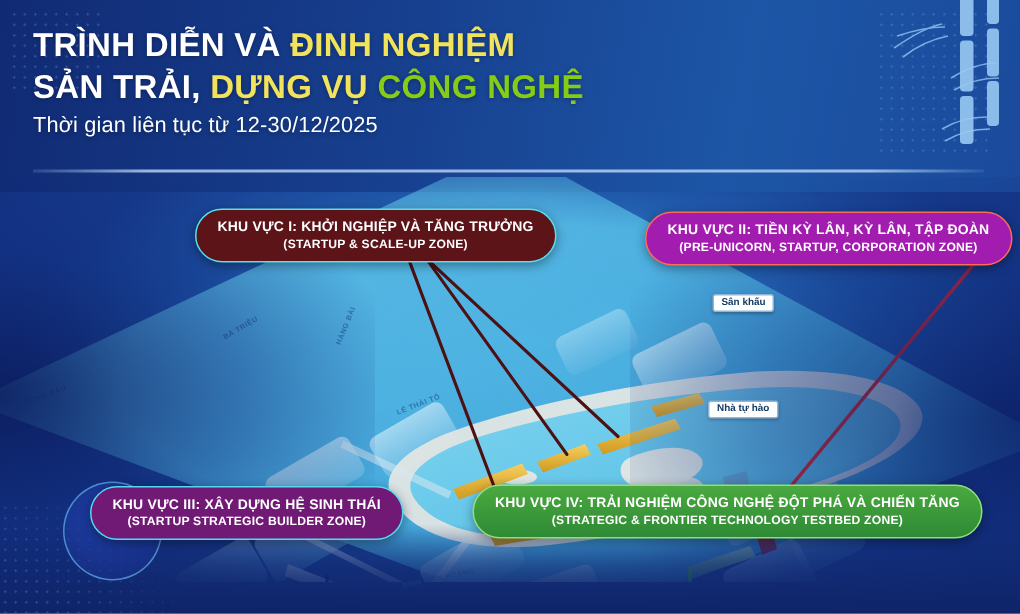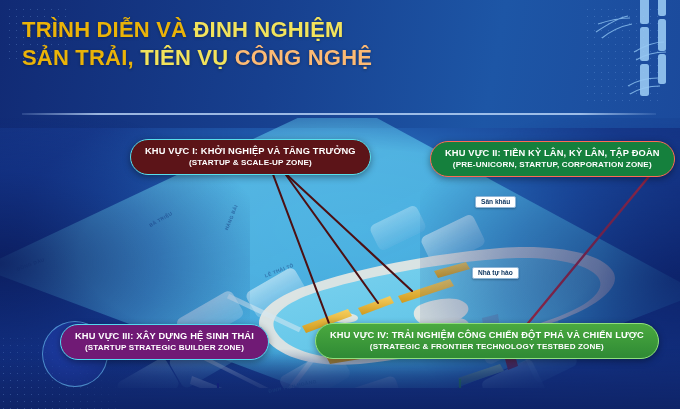--- a/index.html
+++ b/index.html
@@ -67,23 +67,23 @@
     background: radial-gradient(circle at 40% 35%, rgba(40,70,190,.55), rgba(25,45,140,.25));
   }
 
   
   .title-wrap { position:absolute; left:22px; top:16px; }
   .title-line {
     font-size: 22px; font-weight: bold; letter-spacing: .2px;
     line-height: 28px; white-space: nowrap;
     text-shadow: 0 1px 3px rgba(0,0,0,.30);
   }
-  .t-cyan   { color:#eab308; }
+  .t-cyan   { color:#ffffff; }
   .t-yellow { color:#f2e35c; }
-  .t-white  { color:#fdba74; }
+  .t-white  { color:#84cc16; }
   .subtitle {
     margin-top: 4px; font-size: 14.5px; color:#ffffff;
     letter-spacing:.1px; white-space:nowrap;
     text-shadow: 0 1px 3px rgba(0,0,0,.3);
   }
 
   
   .map-stage { position:absolute; left:0; top:118px; width:680px; height:270px; }
   .map-svg { position:absolute; left:0; top:0; width:680px; height:270px; }
 
@@ -94,21 +94,21 @@
     padding: 5px 14px 6px 14px;
     text-align: center;
     color: #fff;
     box-shadow: 0 2px 7px rgba(0,0,0,.38);
     white-space: nowrap;
   }
   .zone .l1 { font-size: 9.3px; font-weight: bold; letter-spacing:.15px; line-height: 12px; }
   .zone .l2 { font-size: 8.1px; font-weight: bold; letter-spacing:.15px; line-height: 11px; }
 
   .zone-1 { left:130px; top:139px; background:#5c1418; border:1.3px solid #58e0ec; }
-  .zone-2 { left:430px; top:141px; background:#15803d; border:1.3px solid #ff6a55; }
+  .zone-2 { left:430px; top:141px; background:#a21caf; border:1.3px solid #ff6a55; }
   .zone-3 { left:60px;  top:324px; background:#701a75; border:1.3px solid #52d9ef; }
   .zone-4 { left:315px; top:323px; background:#3c9c3a; border:1.3px solid #8fe07c;
             background-image: linear-gradient(180deg,#4aa93f 0%, #2f8a35 100%); }
 
   
   .pin {
     position:absolute; background:#ffffff; border:1px solid #8fb6d8;
     border-radius:2px; padding:1px 5px 2px 5px;
     font-size:6.6px; font-weight:bold; color:#123a63; white-space:nowrap;
     box-shadow: 0 1px 2px rgba(0,0,0,.25);
@@ -287,39 +287,40 @@
       <rect x="70" y="-4" width="8" height="26" rx="2.5"></rect>
       <rect x="70" y="25" width="8" height="32" rx="2.5"></rect>
       <rect x="70" y="60" width="8" height="30" rx="2.5"></rect>
     </g>
   </svg>
 
   <div class="header-rule"></div>
 
   <div class="title-wrap">
     <div class="title-line"><span class="t-cyan">TRÌNH DIỄN VÀ </span><span class="t-yellow">ĐINH NGHIỆM</span></div>
-    <div class="title-line"><span class="t-cyan">SẢN TRẢI, </span><span class="t-yellow">TIÊN VỤ </span><span class="t-white">CÔNG NGHỆ</span></div>
+    <div class="title-line"><span class="t-cyan">SẢN TRẢI, </span><span class="t-yellow">DỰNG VỤ </span><span class="t-white">CÔNG NGHỆ</span></div>
+    <div class="subtitle">Thời gian liên tục từ 12-30/12/2025</div>
   </div>
 
   <div class="zone zone-1">
     <div class="l1">KHU VỰC I: KHỞI NGHIỆP VÀ TĂNG TRƯỞNG</div>
     <div class="l2">(STARTUP &amp; SCALE-UP ZONE)</div>
   </div>
 
   <div class="zone zone-2">
     <div class="l1">KHU VỰC II: TIỀN KỲ LÂN, KỲ LÂN, TẬP ĐOÀN</div>
     <div class="l2">(PRE-UNICORN, STARTUP, CORPORATION ZONE)</div>
   </div>
 
   <div class="zone zone-3">
     <div class="l1">KHU VỰC III: XÂY DỰNG HỆ SINH THÁI</div>
     <div class="l2">(STARTUP STRATEGIC BUILDER ZONE)</div>
   </div>
 
   <div class="zone zone-4">
-    <div class="l1">KHU VỰC IV: TRẢI NGHIỆM CÔNG CHIẾN ĐỘT PHÁ VÀ CHIẾN LƯỢC</div>
+    <div class="l1">KHU VỰC IV: TRẢI NGHIỆM CÔNG NGHỆ ĐỘT PHÁ VÀ CHIẾN TĂNG</div>
     <div class="l2">(STRATEGIC &amp; FRONTIER TECHNOLOGY TESTBED ZONE)</div>
   </div>
 
   <div class="pin pin-stage">Sân khấu</div>
   <div class="pin pin-house">Nhà tự hào</div>
 
 </div>
 
 </body></html>

